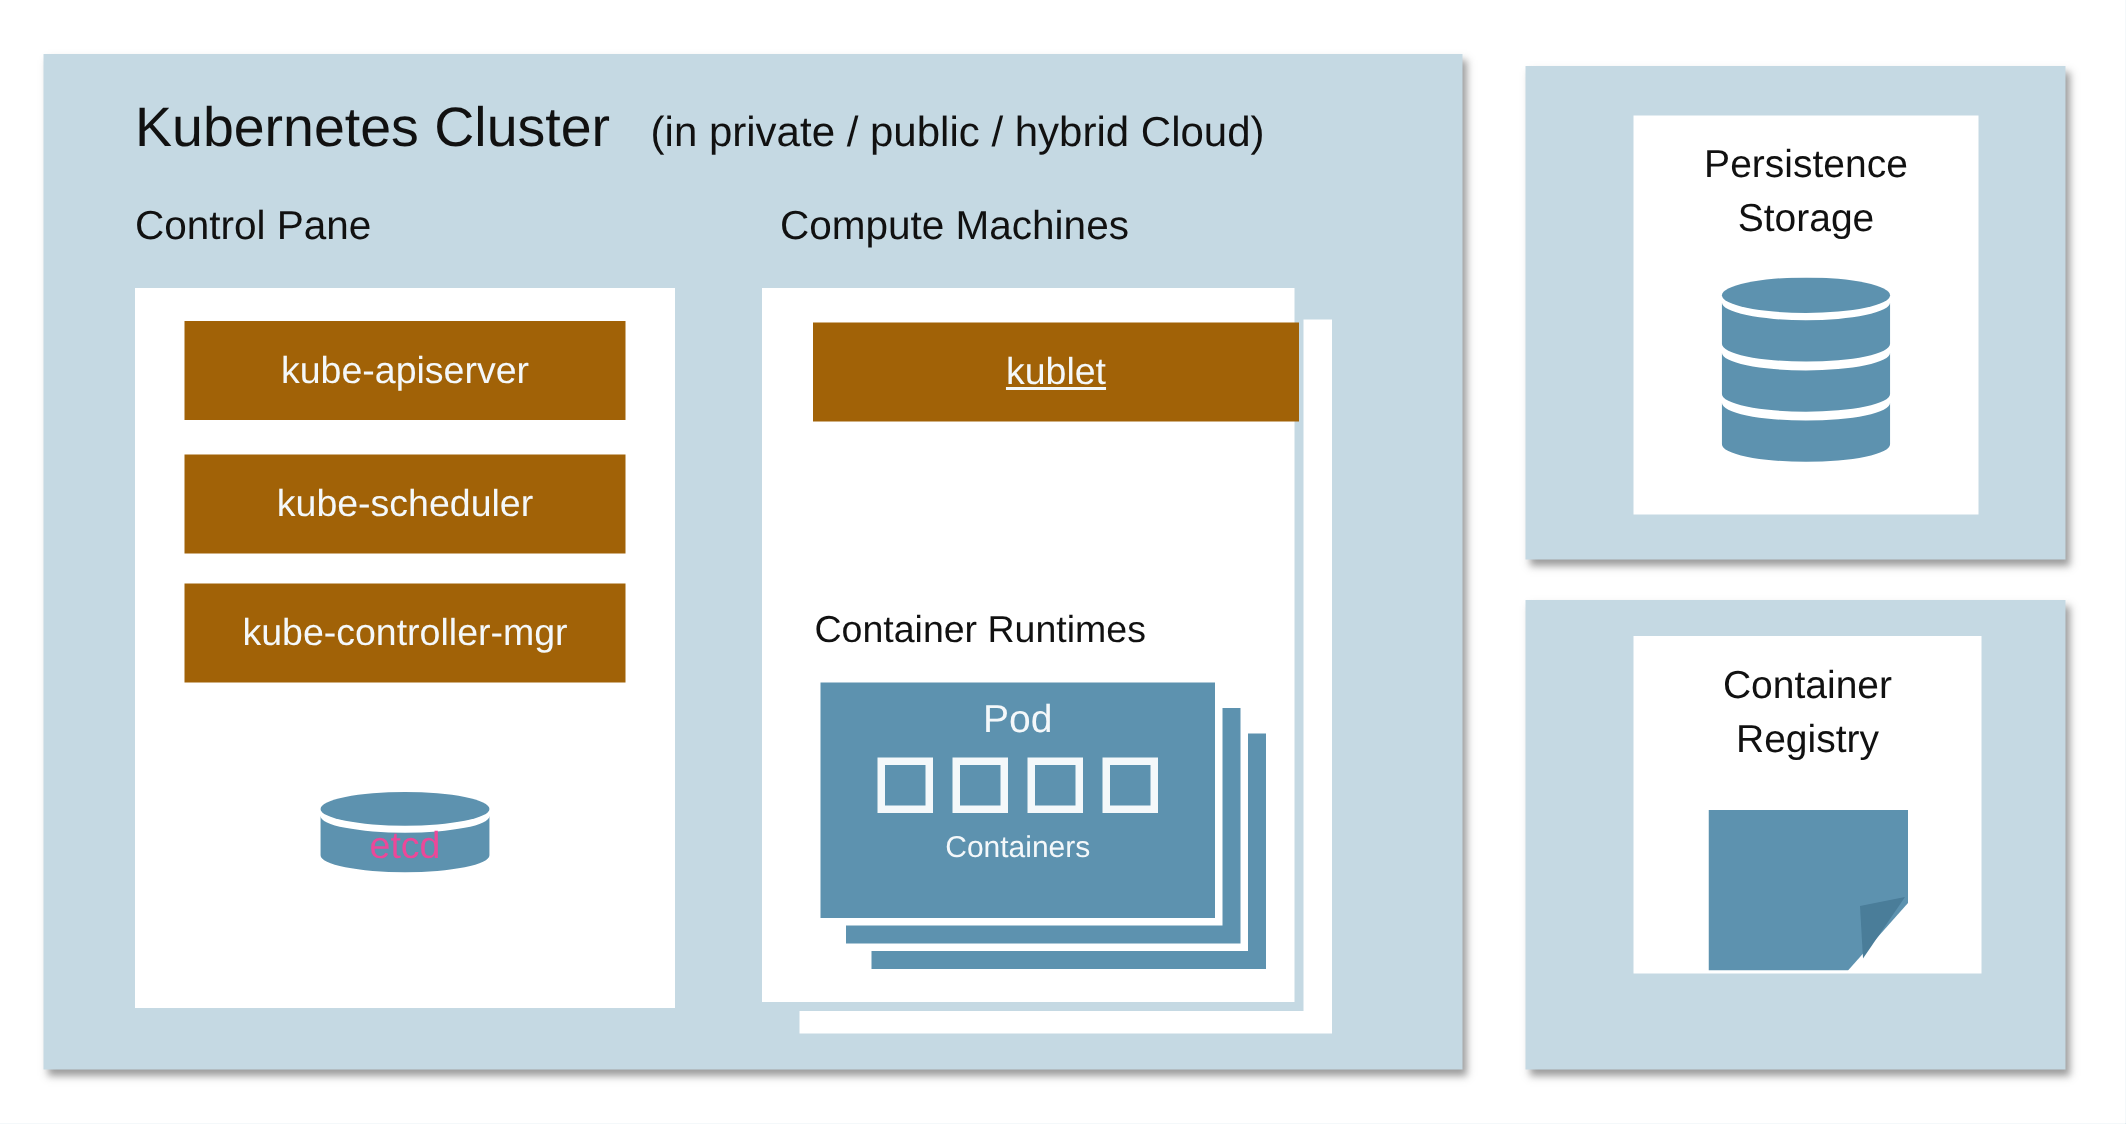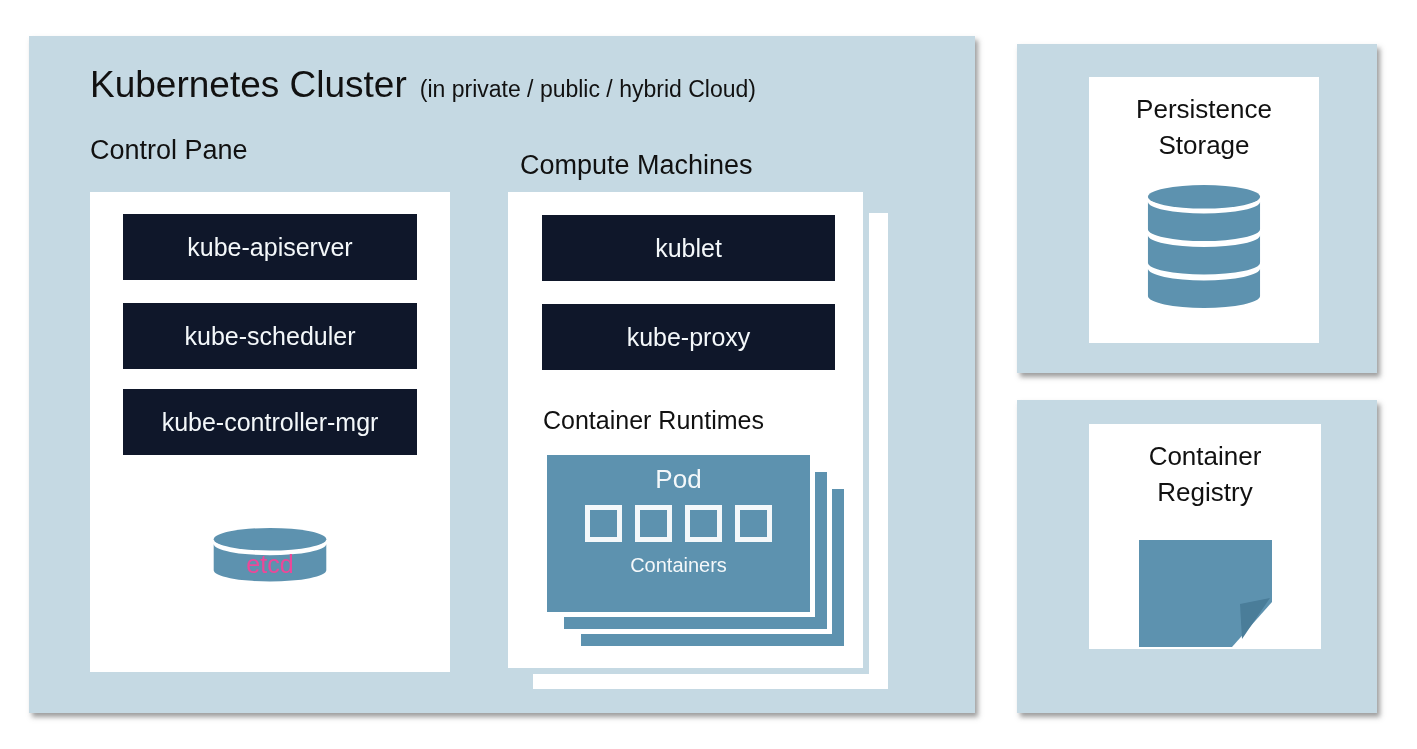--- a/index.html
+++ b/index.html
@@ -3,40 +3,40 @@
 <meta charset="utf-8">
 <style>
   html,body { margin:0; padding:0; background:#ffffff; font-family:"Liberation Sans", sans-serif; }
   #canvas { position:relative; width:1417px; height:749px; background:#ffffff; color:#111111; overflow:hidden; }
 
   .panel { position:absolute; background:#c5d9e3; box-shadow:3px 4px 5px rgba(60,60,60,0.5); }
   #main-panel     { left:29px;  top:36px;  width:946px; height:677px; }
   #storage-panel  { left:1017px; top:44px;  width:360px; height:329px; }
   #registry-panel { left:1017px; top:400px; width:360px; height:313px; }
 
-  .cluster-title-row { position:absolute; left:61px; top:28px; display:flex; align-items:baseline; gap:13px; white-space:nowrap; }
+  .cluster-title-row { position:absolute; left:61px; top:28px; display:flex; align-items:baseline; gap:27px; white-space:nowrap; }
   .cluster-title    { font-size:37px; }
-  .cluster-subtitle { font-size:23px; }
+  .cluster-subtitle { font-size:28px; }
 
   .section-label { position:absolute; font-size:27px; }
   #control-label  { left:61px;  top:99px; }
-  #compute-label  { left:491px; top:114px; }
+  #compute-label  { left:491px; top:99px; }
 
   .white-box { position:absolute; background:#ffffff; }
   #control-box      { left:61px;  top:156px; width:360px; height:480px; }
   #compute-box-back { left:504px; top:177px; width:355px; height:476px; }
   #compute-box      { left:479px; top:156px; width:355px; height:476px; box-shadow:0 0 0 6px #c5d9e3; }
 
-  .kbtn { position:absolute; background:#0f172a; color:#f4f8fa; font-size:25px;
+  .kbtn { position:absolute; background:#a16207; color:#f4f8fa; font-size:25px;
           display:flex; align-items:center; justify-content:center; }
   #control-box .kbtn { left:33px; width:294px; height:66px; }
   #btn-apiserver      { top:22px; }
   #btn-scheduler      { top:111px; }
   #btn-controller     { top:197px; }
-  #compute-box .kbtn  { left:34px; width:293px; height:66px; }
+  #compute-box .kbtn  { left:34px; width:324px; height:66px;text-decoration:underline; }
   #btn-kublet         { top:23px; }
   #btn-kubeproxy      { top:112px; }
 
   #runtimes-label { position:absolute; left:35px; top:214px; font-size:25px; }
 
   #etcd-wrap  { position:absolute; left:50%; top:336px; transform:translateX(-50%); width:122px; }
   #etcd-wrap svg { display:block; width:122px; height:auto; }
   #etcd-label { position:absolute; left:0; right:0; top:22px; text-align:center; color:#ec4899; font-size:25px; }
 
   #pod-stack { position:absolute; left:39px; top:263px; width:330px; height:224px; }
@@ -86,21 +86,20 @@
           <ellipse class="blue-fill" cx="65" cy="12" rx="60" ry="12"></ellipse>
           <path class="blue-fill" d="M5,17 a60,12 0 0 0 120,0 v28 a60,12 0 0 1 -120,0 z"></path>
         </svg>
         <div id="etcd-label">etcd</div>
       </div>
     </div>
 
     <div class="white-box" id="compute-box-back"></div>
     <div class="white-box" id="compute-box">
       <div class="kbtn" id="btn-kublet">kublet</div>
-      <div class="kbtn" id="btn-kubeproxy">kube-proxy</div>
 
       <div id="runtimes-label">Container Runtimes</div>
 
       <div id="pod-stack">
         <div class="pod-layer" id="pod-layer-3"></div>
         <div class="pod-layer" id="pod-layer-2"></div>
         <div class="pod-layer" id="pod-box">
           <div class="pod-title">Pod</div>
           <div class="squares">
             <div class="square"></div>

